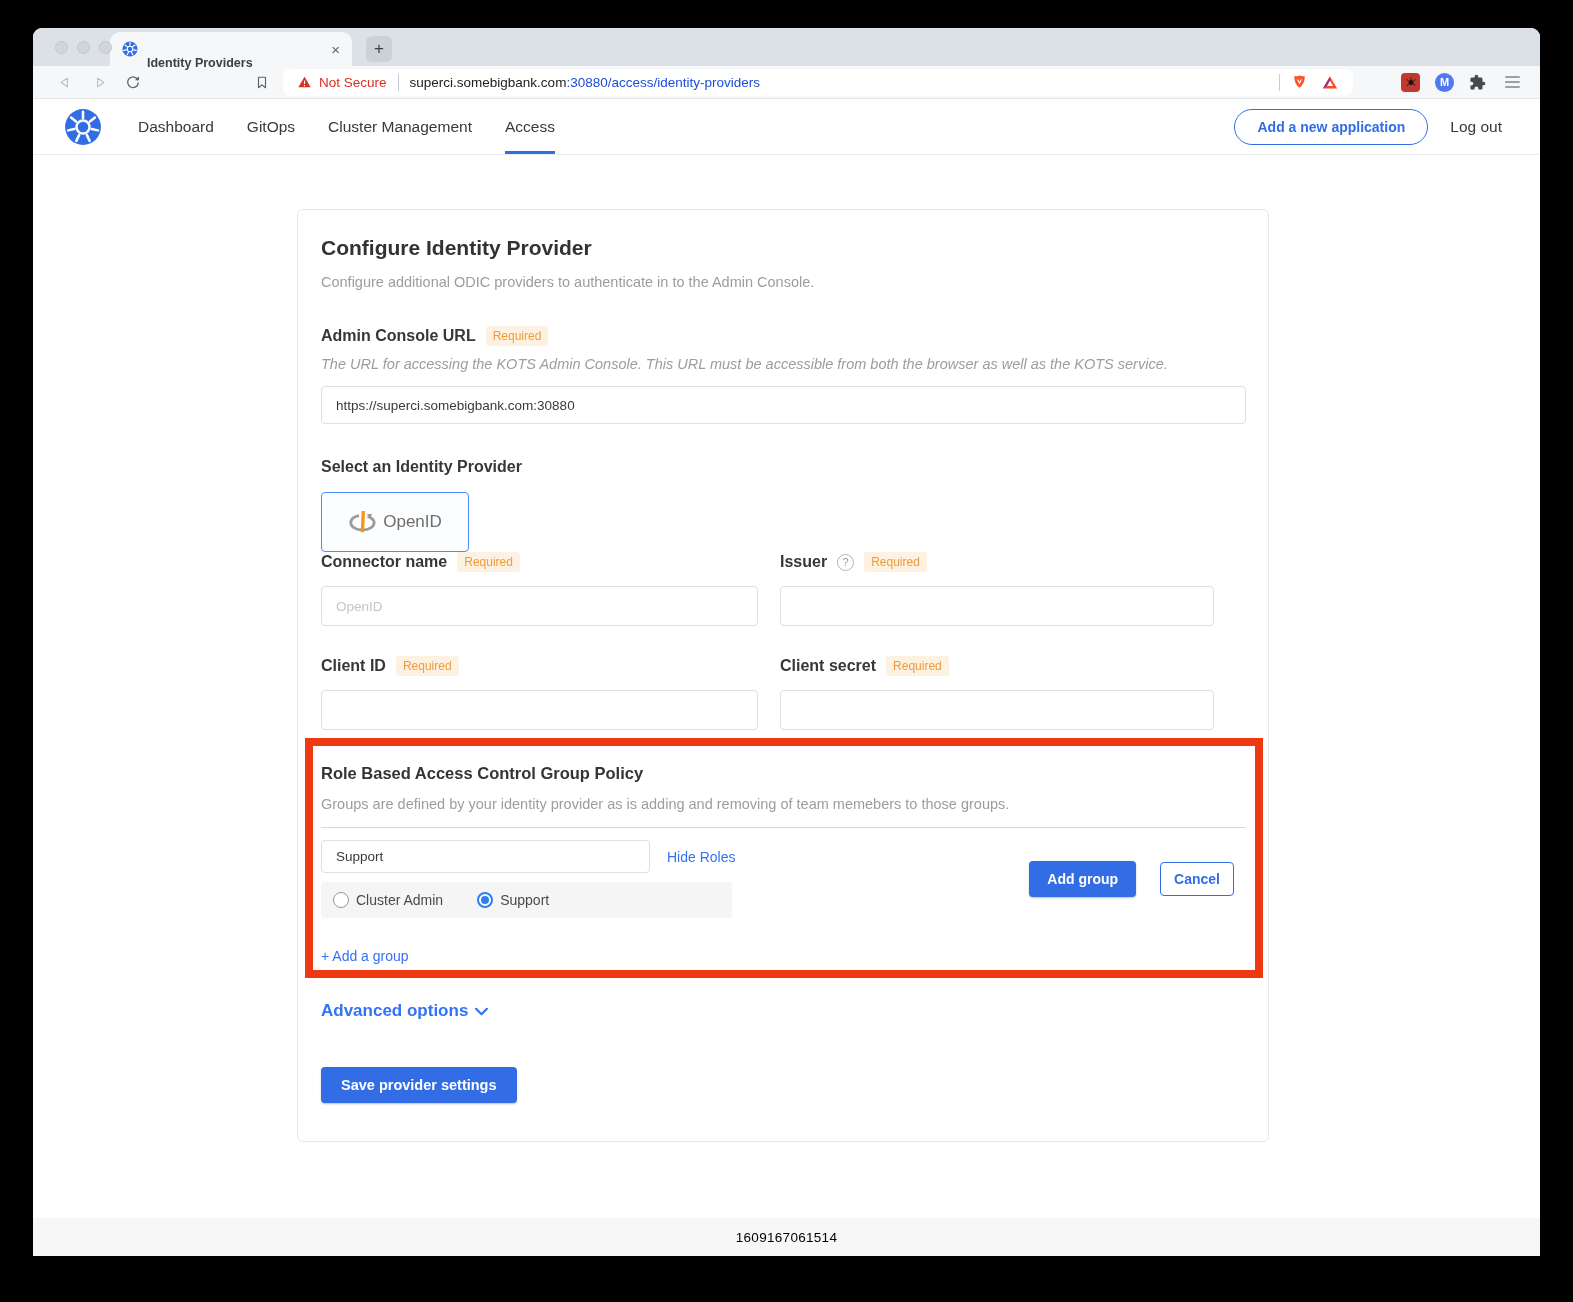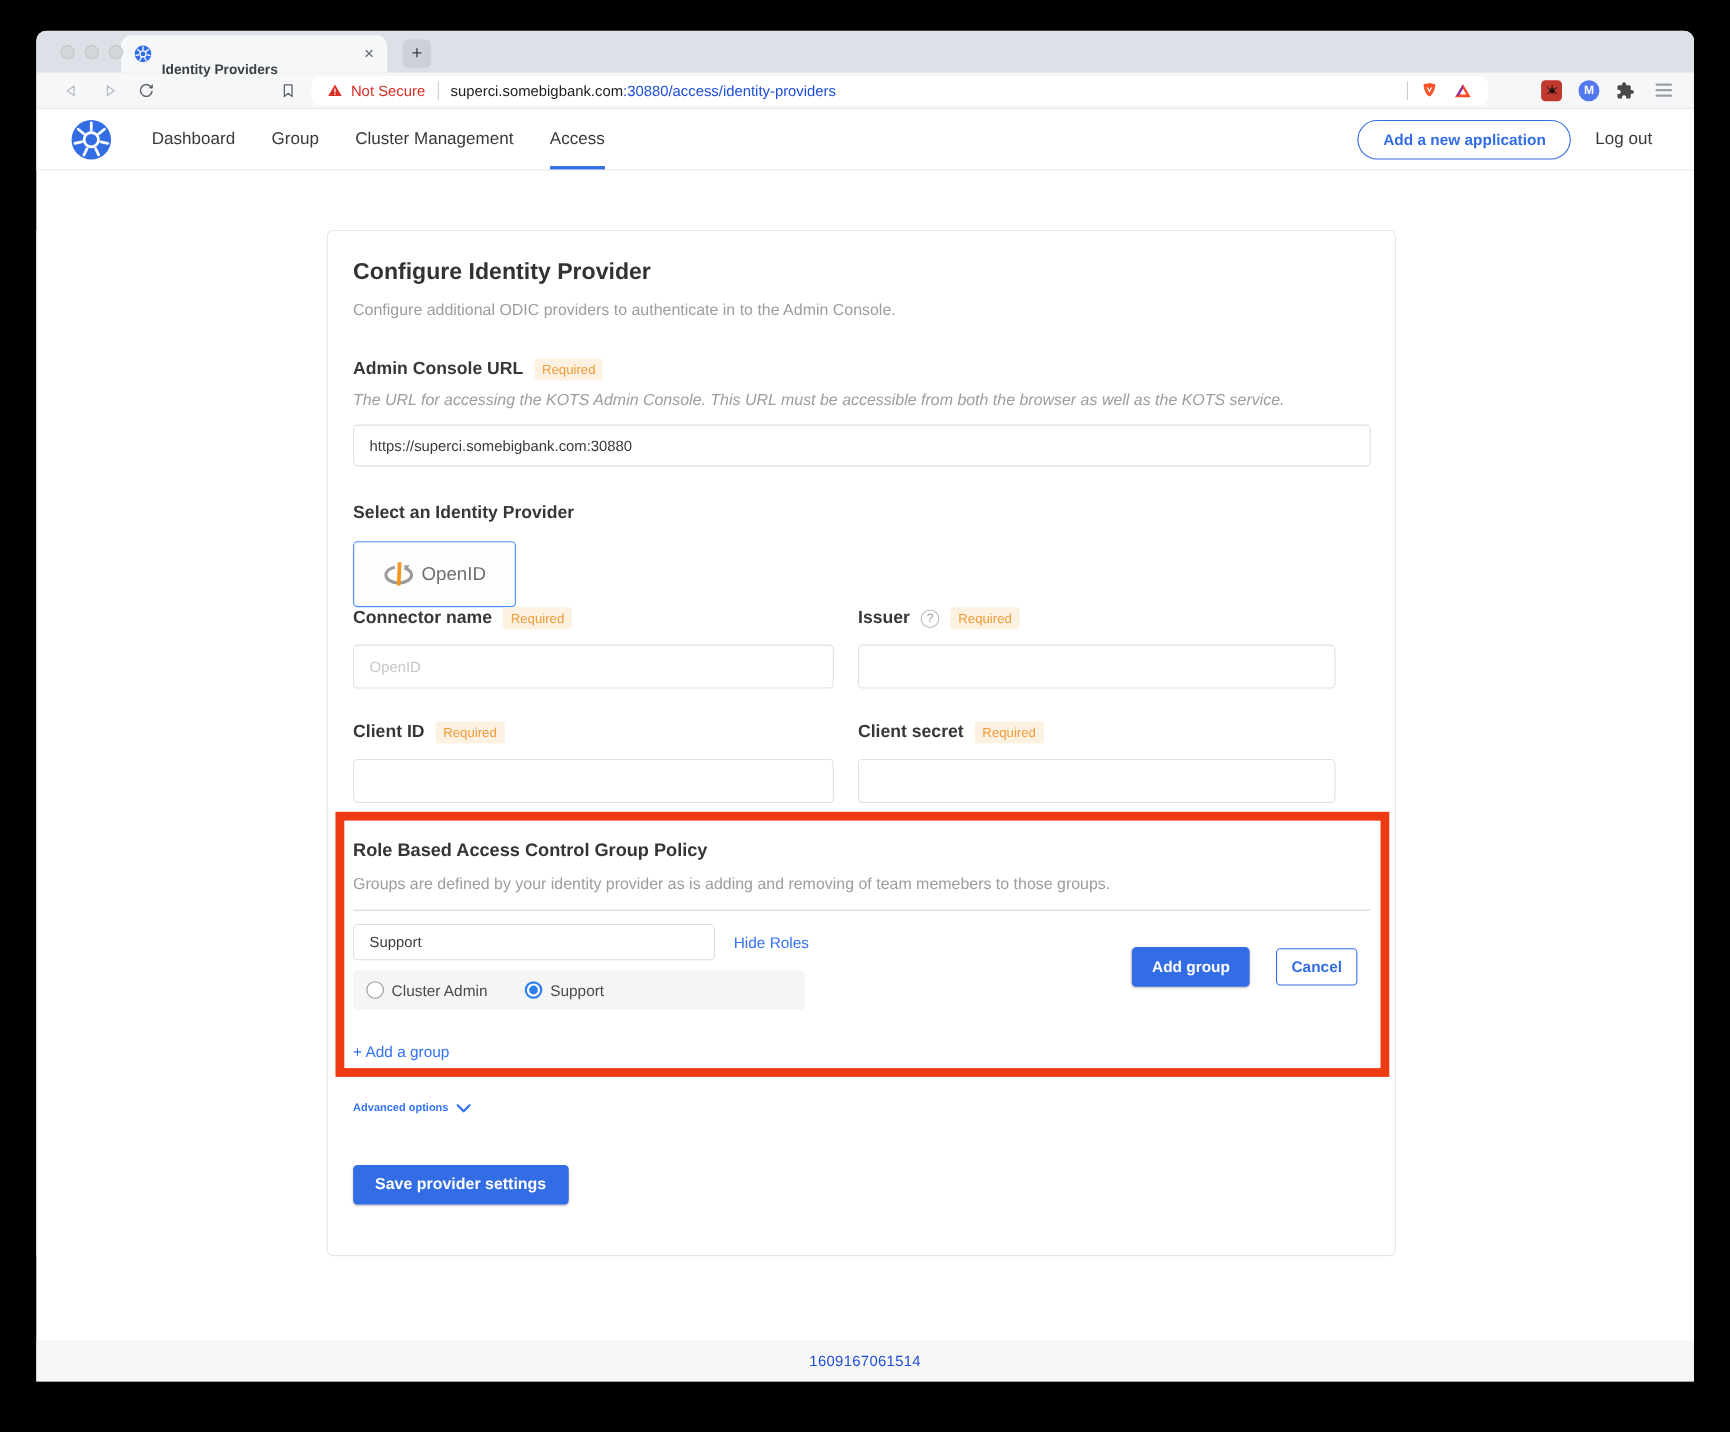--- a/index.html
+++ b/index.html
@@ -95,27 +95,27 @@
   .radio { width:16px; height:16px; border-radius:50%; border:1px solid #979797; background:#fff; position:relative; }
   .radio.checked { border:2px solid #2d7ff0; }
   .radio.checked::after { content:""; position:absolute; left:2px; top:2px; width:8px; height:8px;
                           border-radius:50%; background:#2d7ff0; }
   .group-actions { margin-left:auto; display:flex; align-items:center; gap:24px; padding-right:12px; }
   .btn { border-radius:4px; font-size:14px; font-weight:bold; font-family:inherit; cursor:pointer; }
   .btn.primary { background:#326de6; color:#fff; border:none; padding:10px 18px; box-shadow:0 1px 2px rgba(0,0,0,.25); }
   .btn.outline { background:#fff; color:#326de6; border:1px solid #326de6; padding:8px 13px; }
   .add-group-link { display:inline-block; margin-top:30px; }
   .advanced { margin-top:36px; display:flex; align-items:center; gap:7px; }
-  .advanced .link { font-weight:bold; font-size:10px; }
+  .advanced .link { font-weight:bold; font-size:17px; }
   .savebtn { margin-top:46px; background:#326de6; color:#fff; border:none; border-radius:4px;
              font-size:14.5px; font-weight:bold; padding:10px 20px; font-family:inherit; box-shadow:0 1px 2px rgba(0,0,0,.25); }
 
   
   .footer { position:absolute; left:0; bottom:0; width:100%; height:38px; background:#f7f7f7;
-            display:flex; align-items:center; justify-content:center; font-size:13.5px; color:#1d4ed8; letter-spacing:.3px; }
+            display:flex; align-items:center; justify-content:center; font-size:13.5px; color:#000000; letter-spacing:.3px; }
 </style>
 </head>
 <body>
 
 <div class="window">
 
   <div class="tabstrip">
     <div class="traffic">
       <span></span>
       <span></span>
@@ -221,21 +221,21 @@
         <line x1="24.6" y1="12.7" x2="29.3" y2="9.0"></line>
         <line x1="26.3" y1="19.9" x2="32.1" y2="21.2"></line>
         <line x1="21.7" y1="25.7" x2="24.3" y2="31.1"></line>
         <line x1="14.3" y1="25.7" x2="11.7" y2="31.1"></line>
         <line x1="9.7" y1="19.9" x2="3.9" y2="21.2"></line>
         <line x1="11.4" y1="12.7" x2="6.7" y2="9.0"></line>
       </g>
     </svg>
     <div class="navlinks">
       <span class="navitem">Dashboard</span>
-      <span class="navitem">Group</span>
+      <span class="navitem">GitOps</span>
       <span class="navitem">Cluster Management</span>
       <span class="navitem active">Access</span>
     </div>
     <div class="nav-right">
       <button class="pillbtn">Add a new application</button>
       <span class="logout">Log out</span>
     </div>
   </div>
 
   <div class="content">

